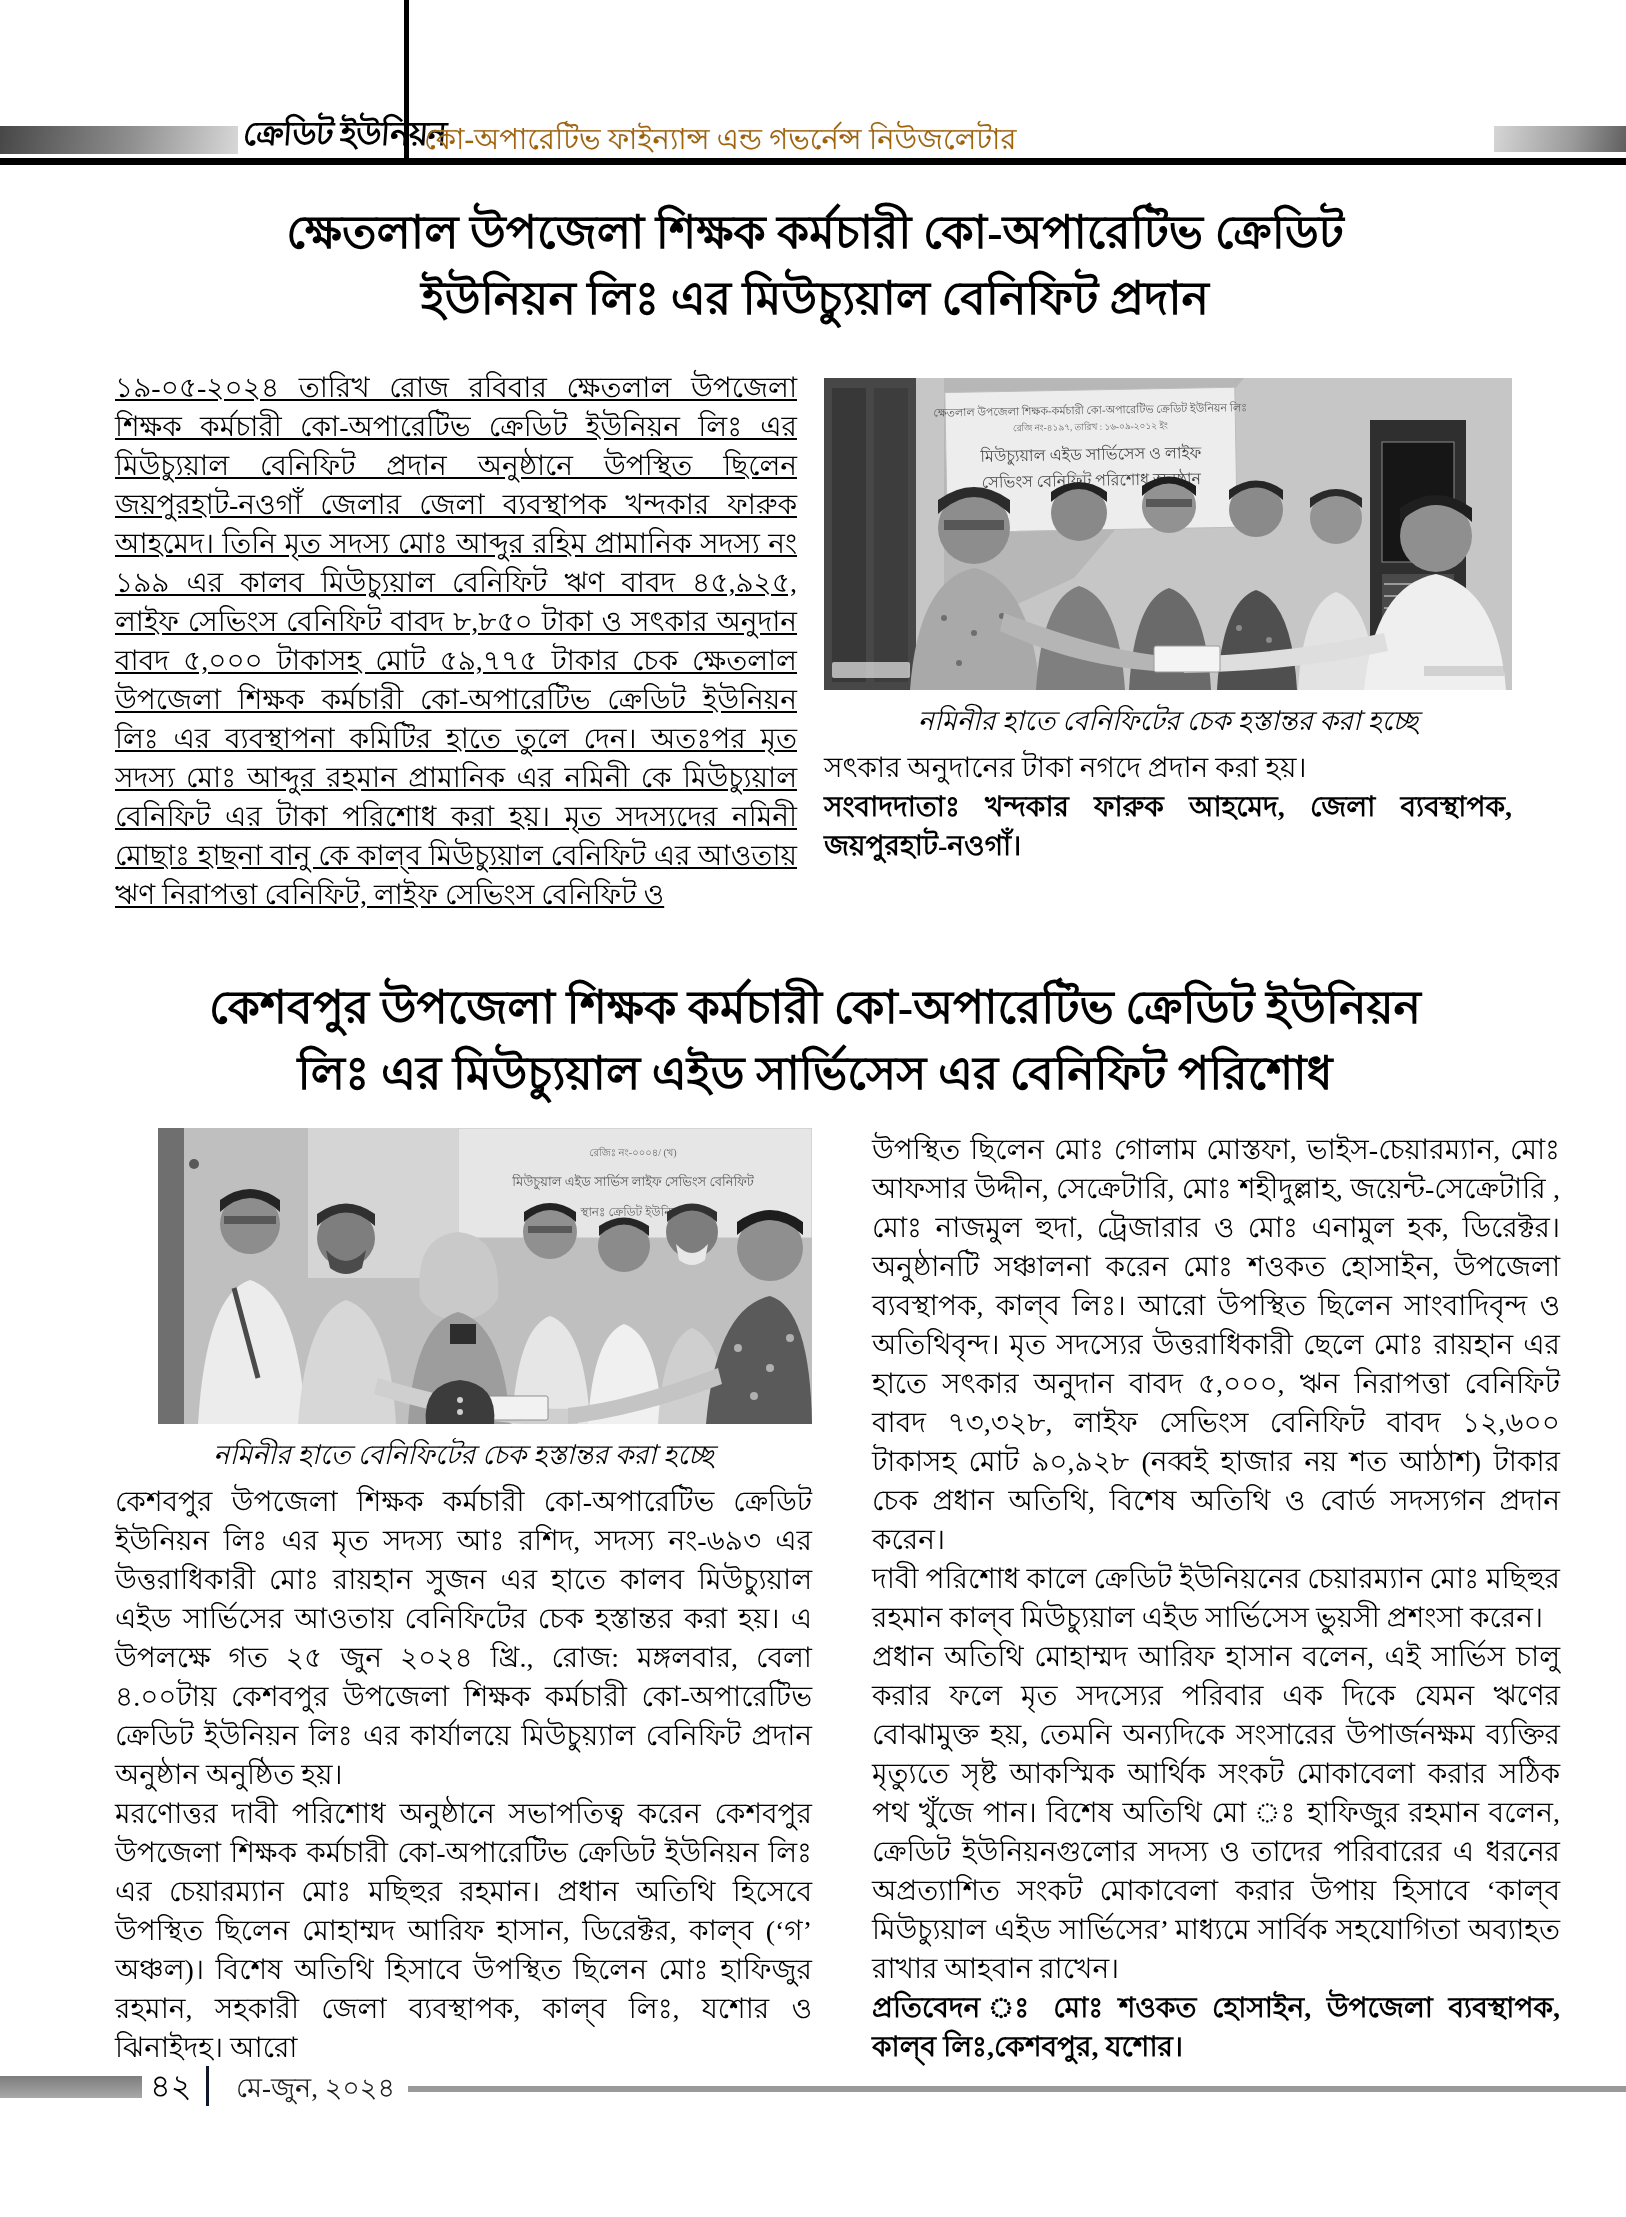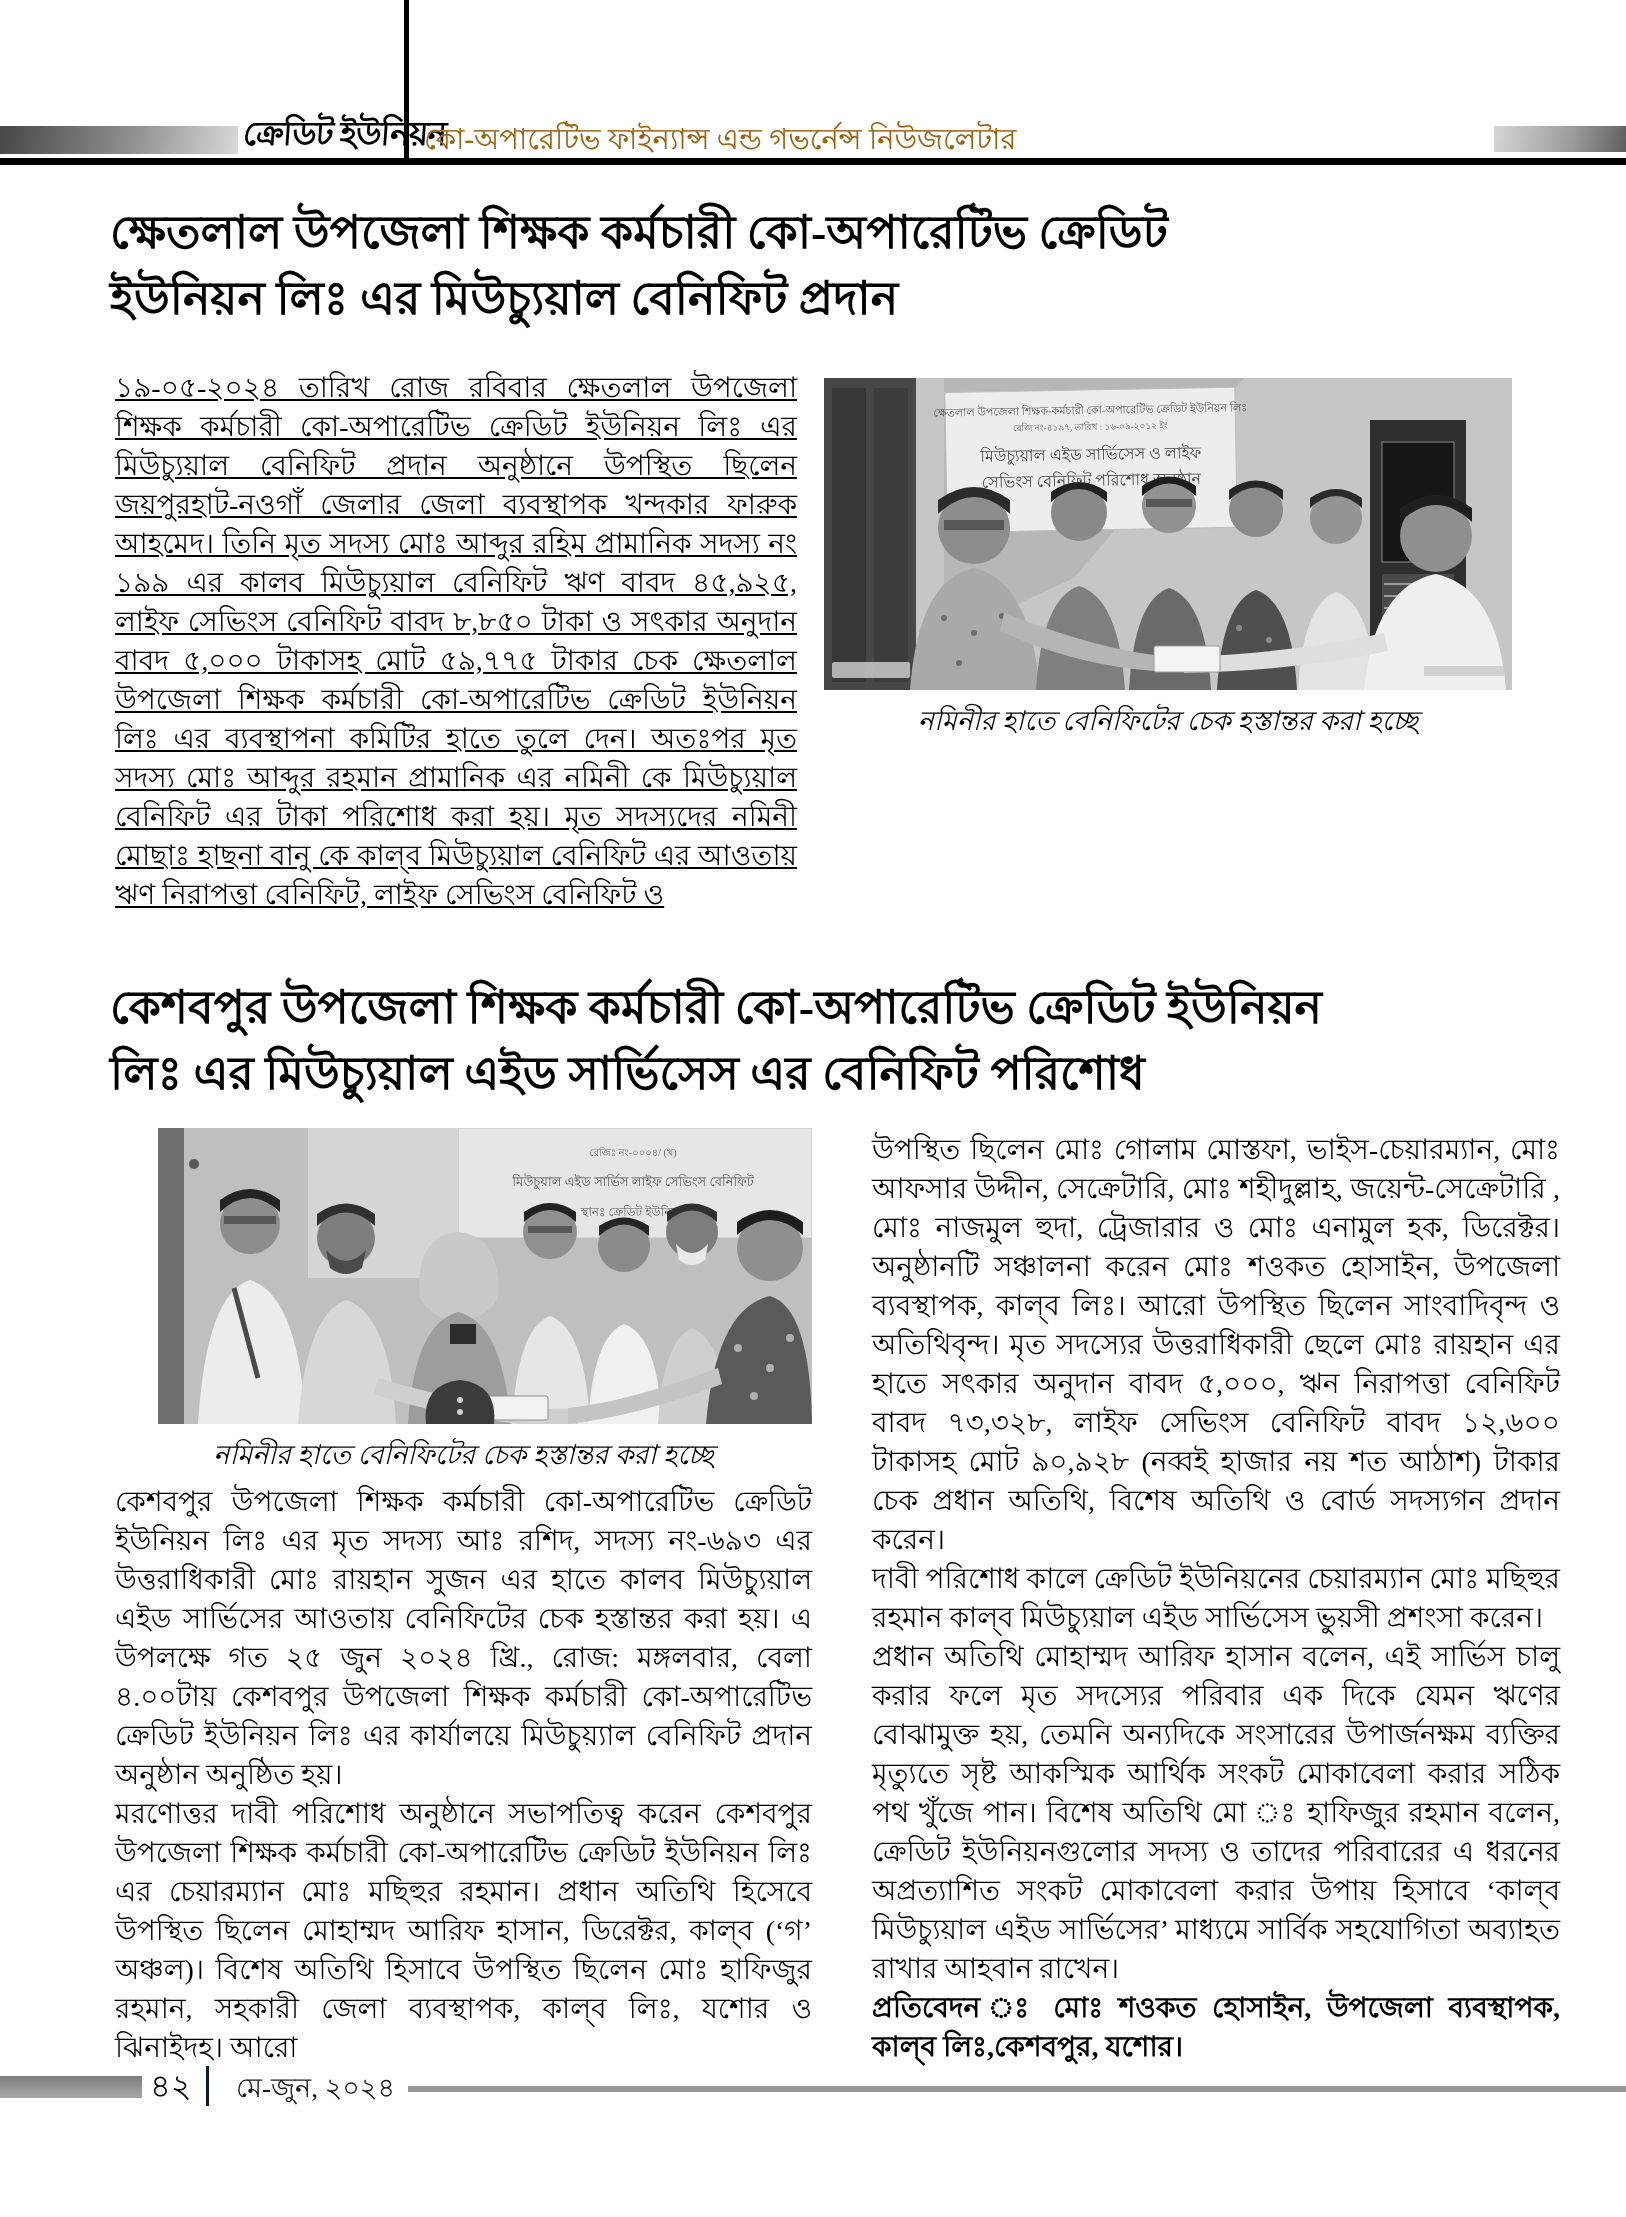--- a/index.html
+++ b/index.html
@@ -29,21 +29,21 @@
     text-shadow:0 0 1px #bdbdbd;
   }
   .hdr-bar-right{
     position:absolute;left:1494px;top:126px;width:132px;height:26px;
     background:linear-gradient(100deg,#d6d6d6 0%,#9a9a9a 60%,#5f5f5f 100%);
   }
   .hdr-rule{position:absolute;left:0;top:158px;width:1626px;height:7px;background:#000;}
   
   .headline{
     position:absolute;left:110px;width:1410px;margin:0;
-    font-size:46px;font-weight:bold;text-align:left;line-height:66px;
+    font-size:46px;font-weight:bold;text-align:center;line-height:66px;
     color:#000;
   }
   .headline span{display:block;}
   .h1-a{top:200px;}
   .h1-b{top:975px;}
   
   .bodytext{
     font-size:28px;line-height:39px;text-align:justify;color:#000;
   }
   .col{position:absolute;}
@@ -159,20 +159,24 @@
 
         <path d="M180 235 q90 35 150 42 l0 16 q-80 -6 -154 -40 z" fill="#b5b5b5"></path>
         <path d="M560 255 q-90 20 -200 24 l0 16 q110 -2 204 -22 z" fill="#dedede"></path>
         <rect x="330" y="268" width="66" height="26" rx="2" fill="#f4f4f4" stroke="#9a9a9a"></rect>
       </g>
 
       <rect x="8" y="284" width="78" height="16" rx="2" fill="#dcdcdc" opacity="0.75"></rect>
       <rect x="600" y="288" width="80" height="10" fill="#bdbdbd" opacity="0.6"></rect>
     </svg>
     <div class="caption">নমিনীর হাতে বেনিফিটের চেক হস্তান্তর করা হচ্ছে</div>
+    <div class="bodytext">
+      <p class="para">সৎকার অনুদানের টাকা নগদে প্রদান করা হয়।</p>
+      <p class="para byline">সংবাদদাতাঃ খন্দকার ফারুক আহমেদ, জেলা ব্যবস্থাপক, জয়পুরহাট-নওগাঁ।</p>
+    </div>
   </div>
 
   <h1 class="headline h1-b">
     <span>কেশবপুর উপজেলা শিক্ষক কর্মচারী কো-অপারেটিভ ক্রেডিট ইউনিয়ন</span>
     <span>লিঃ এর মিউচ্যুয়াল এইড সার্ভিসেস এর বেনিফিট পরিশোধ</span>
   </h1>
 
   <div class="col a2-left">
 
     <svg class="photo-frame" width="654" height="296" viewBox="0 0 654 296" style="margin-left:43px" xmlns="http://www.w3.org/2000/svg">

